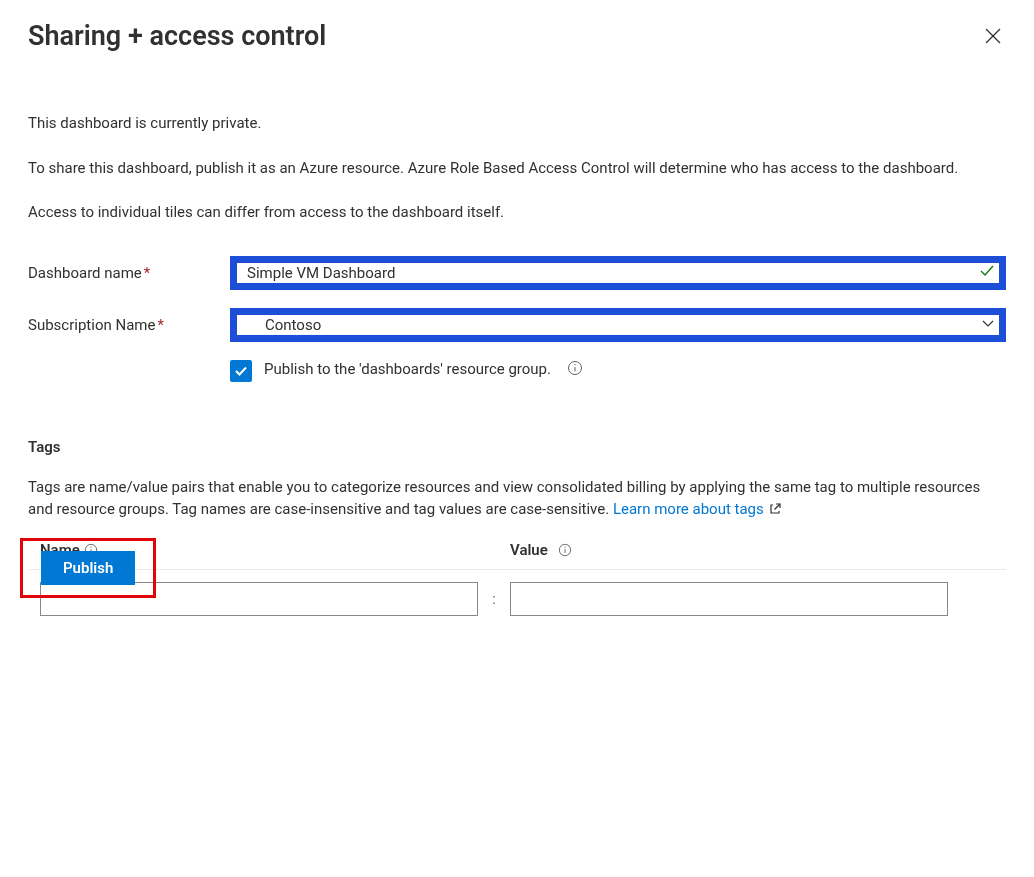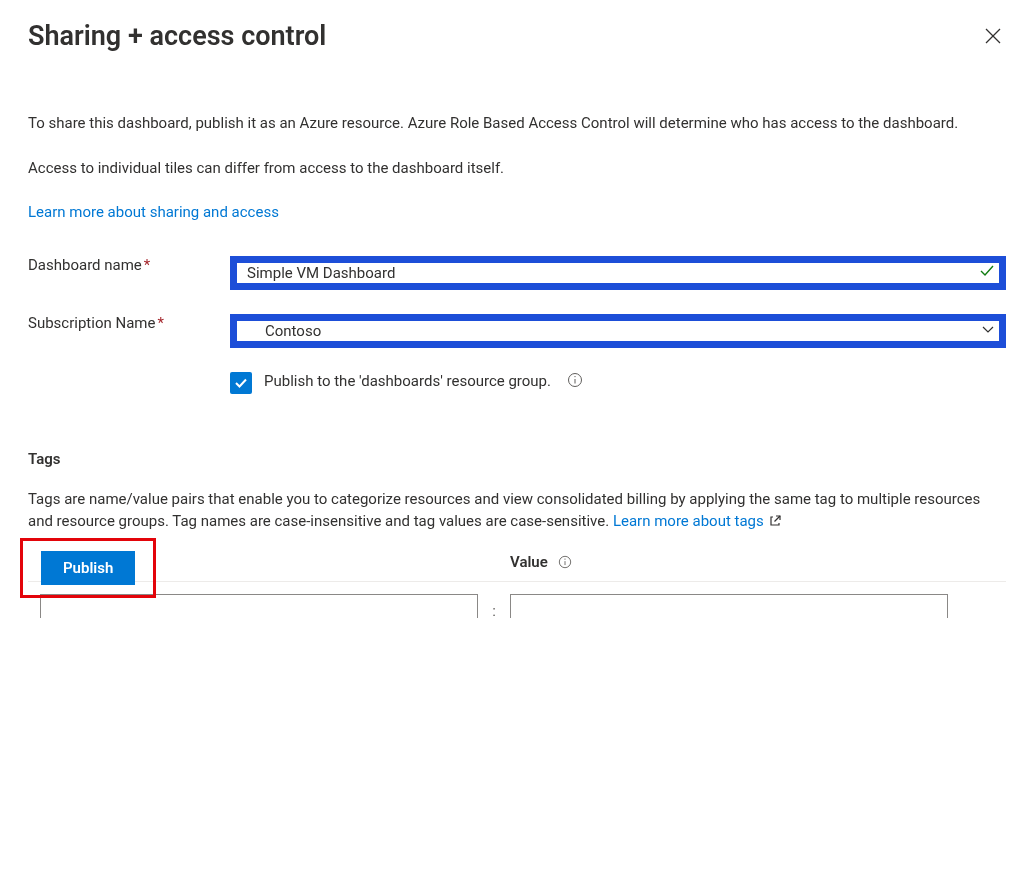--- a/index.html
+++ b/index.html
@@ -42,22 +42,22 @@
   }
   .link {
     color: #0078d4;
     text-decoration: none;
     cursor: pointer;
   }
 
   .form-area { margin-top: 32px; }
   .form-row {
     display: flex;
-    align-items: flex-start;
-    margin-bottom: 24px;
+    align-items: center;
+    margin-bottom: 18px;
   }
   .form-label {
     width: 202px;
     font-size: 15px;
     color: #323130;
   }
   .req { color: #a4262c; margin-left:2px; }
   .form-control {
     flex: 1;
     position: relative;
@@ -179,25 +179,23 @@
       <span>
         <svg width="18" height="18" viewBox="0 0 18 18" fill="none" stroke="currentColor" stroke-width="1.2">
           <line x1="2" y1="2" x2="16" y2="16"></line>
           <line x1="16" y1="2" x2="2" y2="16"></line>
         </svg>
       </span>
     </button>
   </div>
 
   <div class="intro">
+    <p class="para">This dashboard is currently private.</p>
     <p class="para">To share this dashboard, publish it as an Azure resource. Azure Role Based Access Control will determine who has access to the dashboard.</p>
     <p class="para">Access to individual tiles can differ from access to the dashboard itself.</p>
-    <p class="para" style="margin-bottom:0;">
-      <a class="link">Learn more about sharing and access</a>
-    </p>
   </div>
 
   <div class="form-area">
     <div class="form-row">
       <div class="form-label">
         <span>Dashboard name</span><span class="req">*</span>
       </div>
       <div class="form-control">
         <input type="text" class="text-input" value="Simple VM Dashboard" style="">
         <span class="valid-tick">

